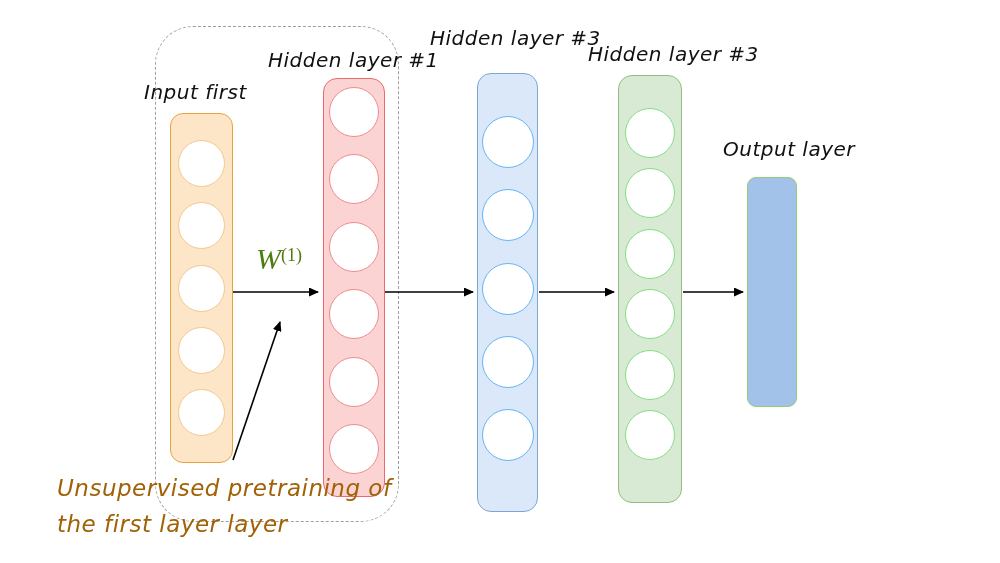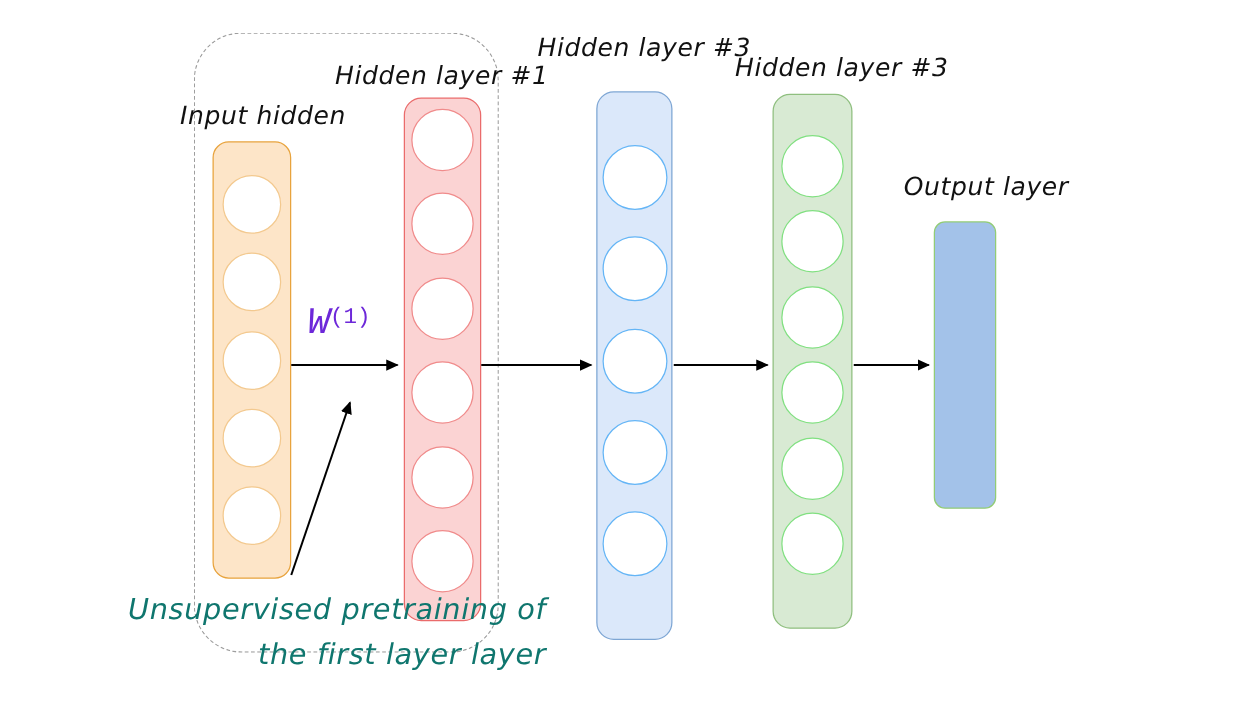--- a/index.html
+++ b/index.html
@@ -46,30 +46,30 @@
     color:#111111;
     white-space:nowrap;
     letter-spacing:0.5px;
   }
   .layer-label{font-size:20px;}
   .caption{
     position:absolute;
     left:57px;top:470px;width:380px;
     font-style:italic;
     font-size:23px;
-    color:#0f766e;
-    text-align:right;
+    color:#a16207;
+    text-align:left;
     line-height:36px;
     letter-spacing:0.5px;
   }
   .weight-label{
     position:absolute;
-    left:246px;top:242px;
-    font-family:Liberation Mono, monospace;
-    color:#6d28d9;
+    left:256px;top:242px;
+    font-family:Liberation Serif, serif;
+    color:#4d7c0f;
     font-size:30px;
   }
   .weight-label .w{font-style:italic;}
   .weight-label sup{font-size:18px;font-style:normal;vertical-align:8px;}
 </style>
 </head>
 <body>
 
 <div class="canvas">
 
@@ -113,21 +113,21 @@
         <path d="M0,0 L10,4.5 L0,9 z" fill="#000000"></path>
       </marker>
     </defs>
     <line x1="233" y1="292" x2="318" y2="292" stroke="#000000" stroke-width="1.6" marker-end="url(#ah)"></line>
     <line x1="385" y1="292" x2="473" y2="292" stroke="#000000" stroke-width="1.6" marker-end="url(#ah)"></line>
     <line x1="539" y1="292" x2="614" y2="292" stroke="#000000" stroke-width="1.6" marker-end="url(#ah)"></line>
     <line x1="683" y1="292" x2="743" y2="292" stroke="#000000" stroke-width="1.6" marker-end="url(#ah)"></line>
     <line x1="233" y1="460" x2="280" y2="322" stroke="#000000" stroke-width="1.6" marker-end="url(#ah)"></line>
   </svg>
 
-  <div class="hand layer-label" style="left:144px;top:80px;">Input hidden</div>
+  <div class="hand layer-label" style="left:144px;top:80px;">Input first</div>
 
   <div class="hand layer-label" style="left:268px;top:12px;margin-top:36px;">Hidden layer #1</div>
 
   <div class="hand layer-label" style="left:430px;top:26px;">Hidden layer #3</div>
 
   <div class="hand layer-label" style="left:588px;top:42px;">Hidden layer #3</div>
 
   <div class="hand layer-label" style="left:723px;top:137px;text-align:right;">Output layer</div>
 
   <div class="weight-label">

